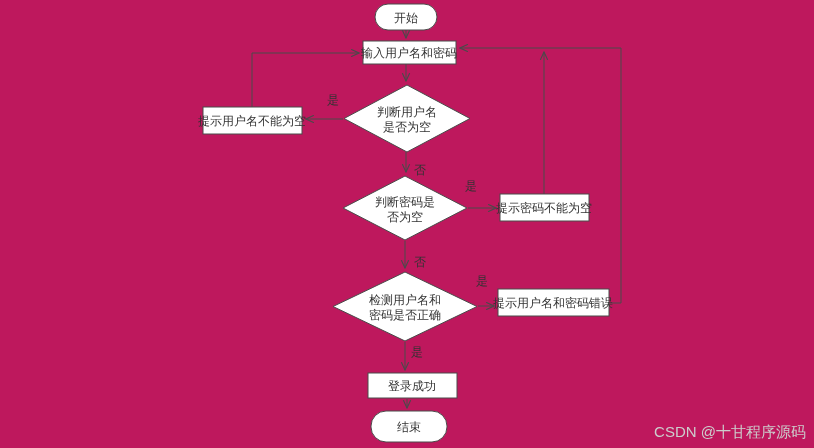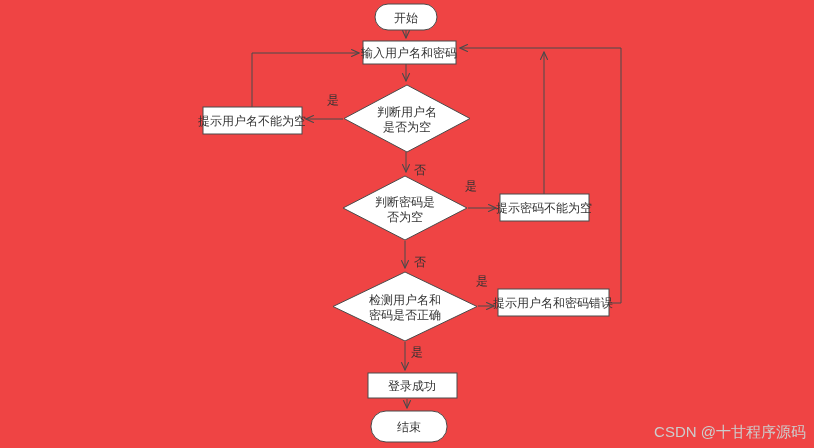--- a/index.html
+++ b/index.html
@@ -4,21 +4,21 @@
 <style>
   html, body {
     margin: 0;
     padding: 0;
     background: #ffffff;
   }
   .page {
     position: relative;
     width: 814px;
     height: 448px;
-    background: #ef4444;
+    background: #be185d;
     overflow: hidden;
     font-family: "Liberation Sans", "DejaVu Sans", sans-serif;
   }
   svg { display: block; }
   .edge {
     stroke: #4a4a4a;
     stroke-width: 1;
     fill: none;
   }
   .shape {

